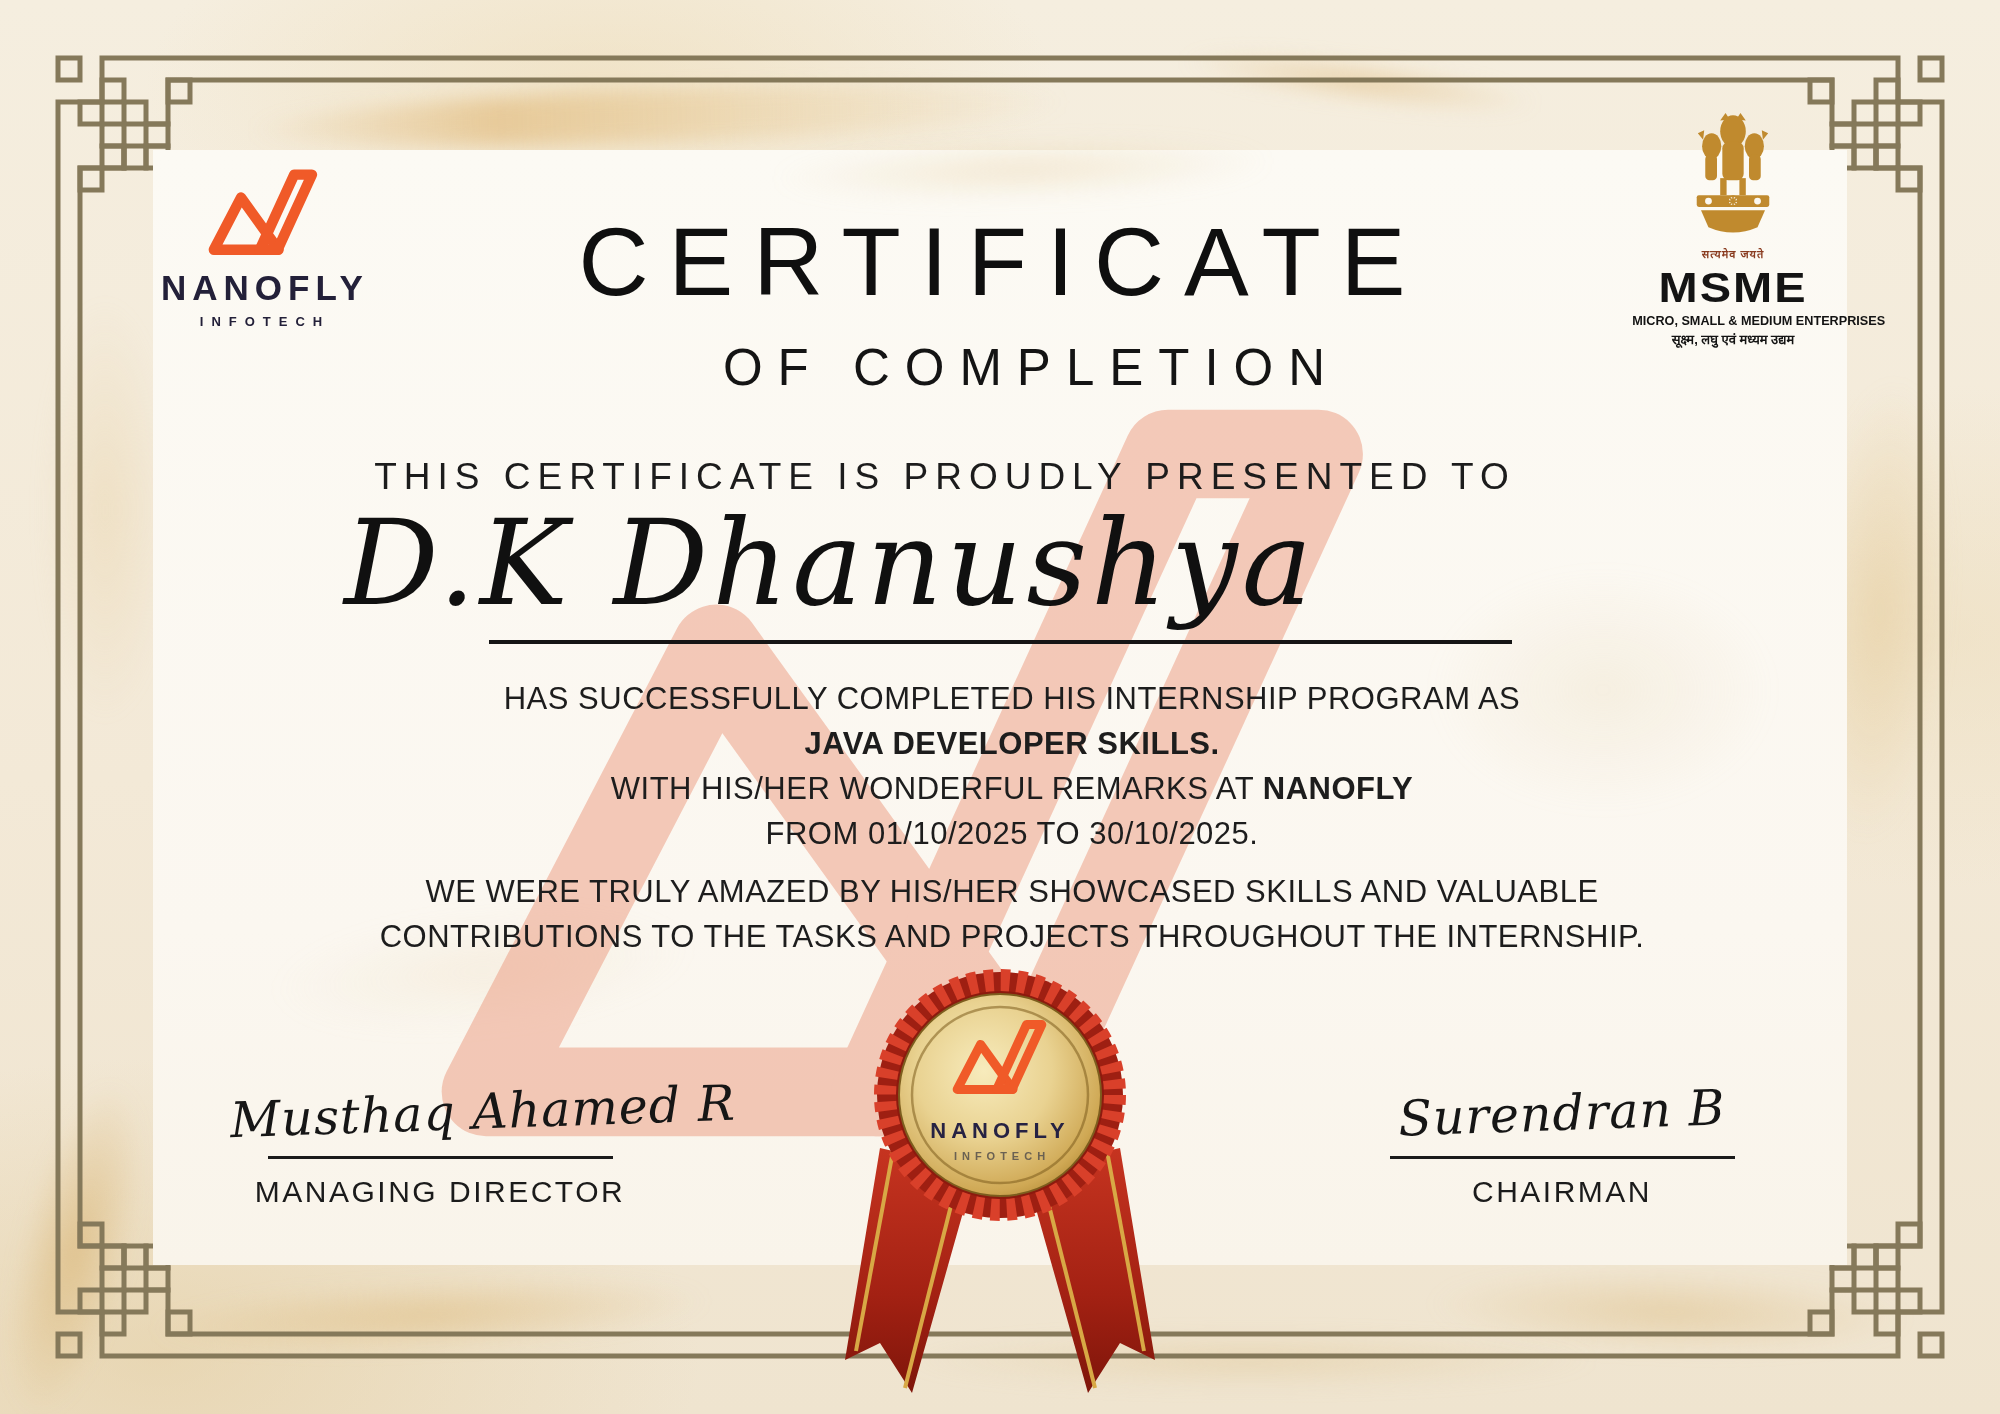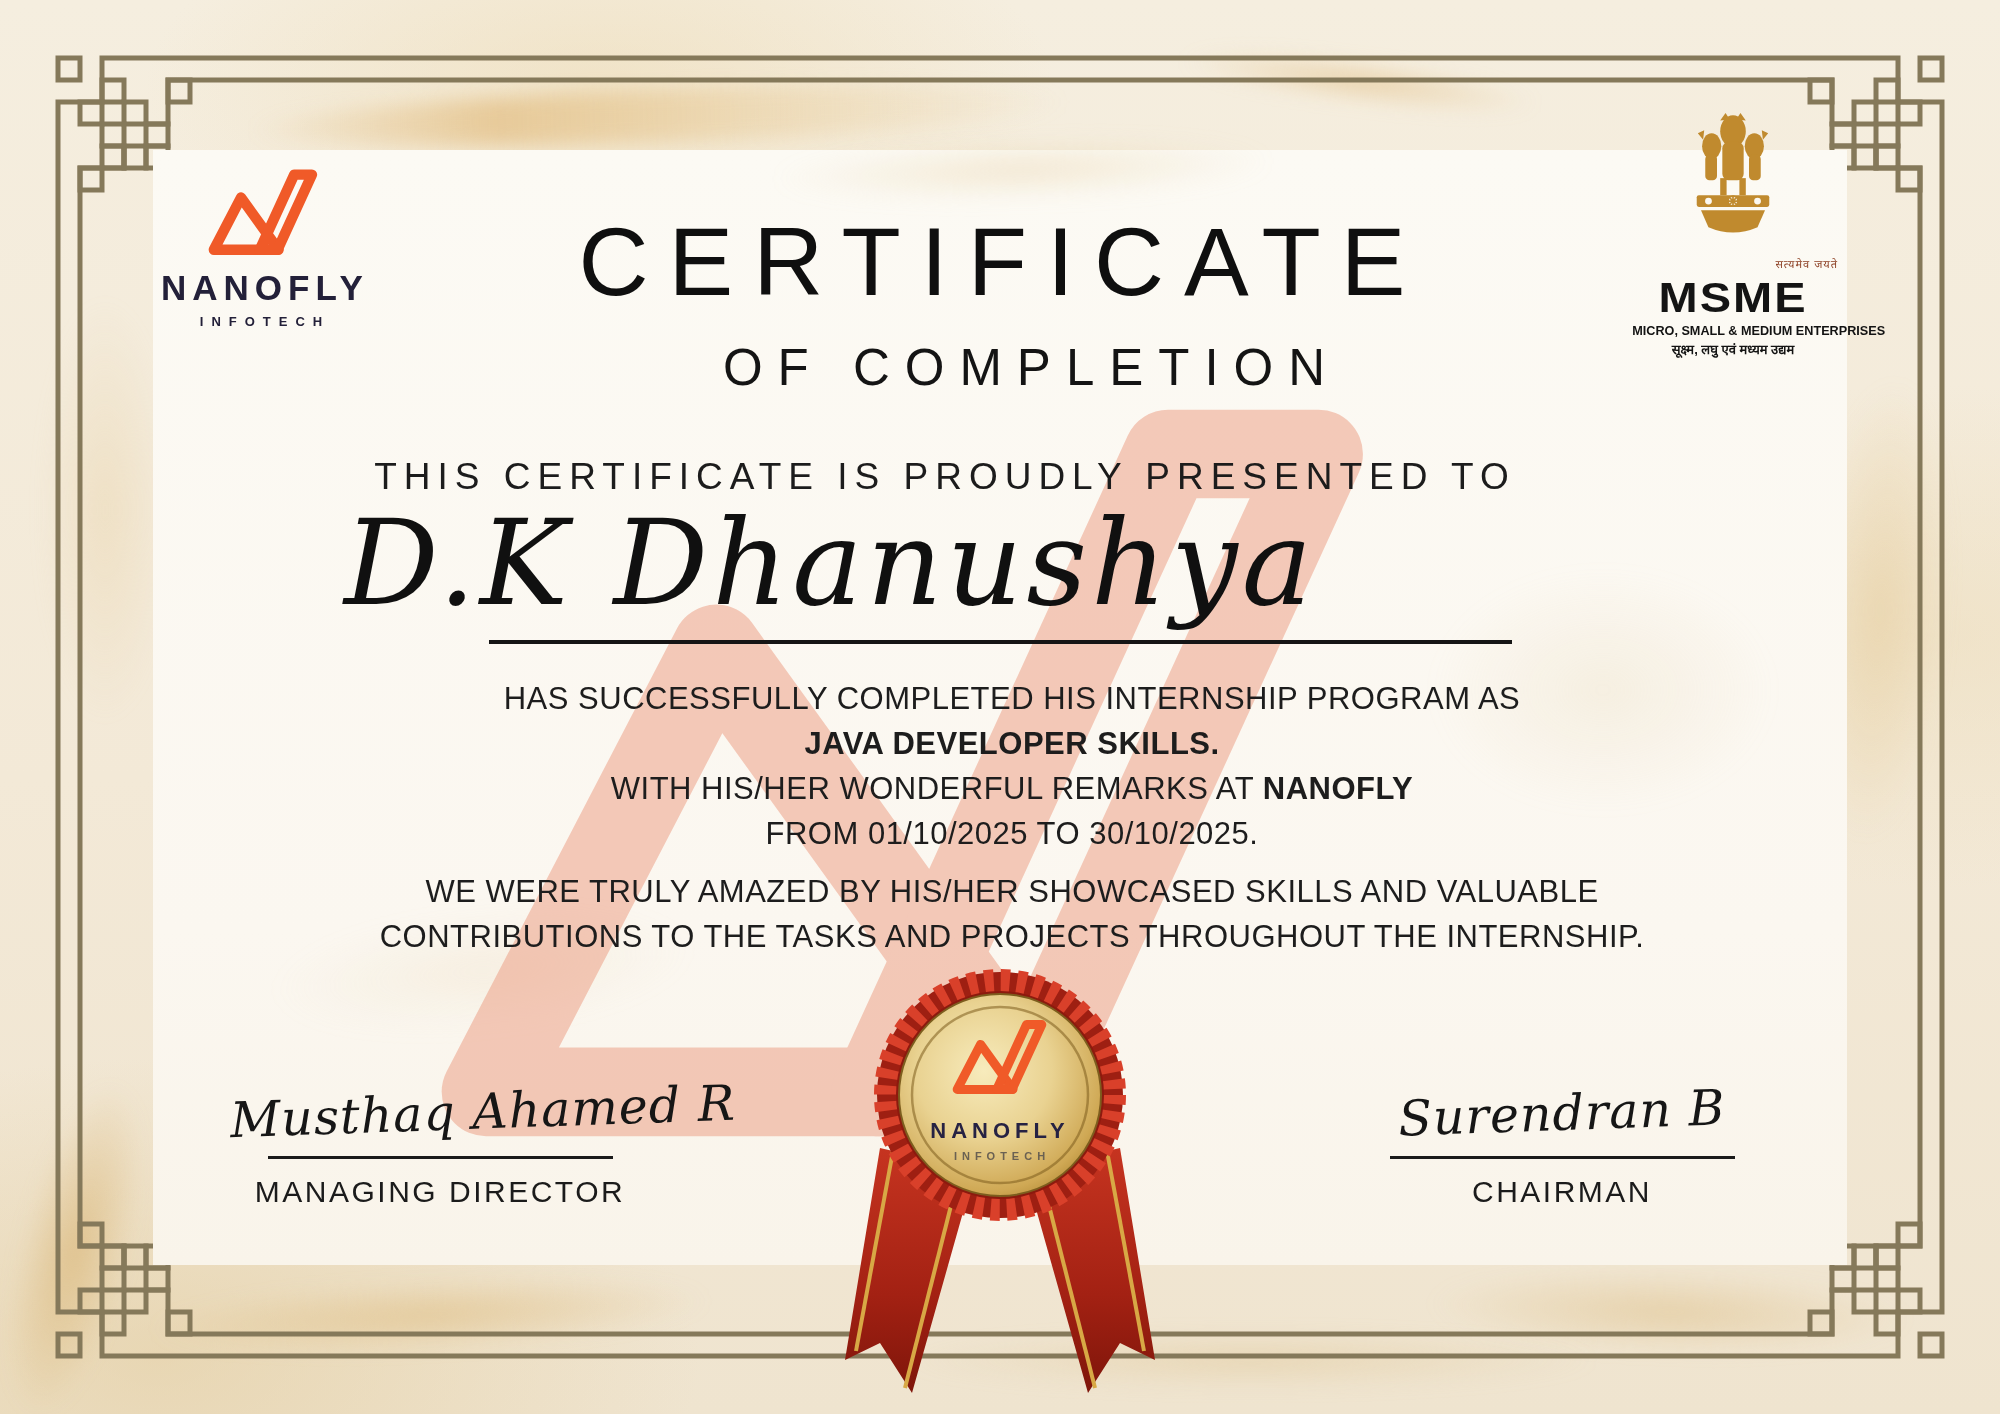--- a/index.html
+++ b/index.html
@@ -37,21 +37,21 @@
 
   .layer{position:absolute; left:0; top:0; width:2000px; height:1414px; z-index:4;}
 
   
   .brand{position:absolute; left:140px; top:160px; width:250px; text-align:center;}
   .brand .name{margin-top:8px; font-size:35px; font-weight:700; letter-spacing:6px; color:#232039;}
   .brand .sub{margin-top:6px; font-size:13px; font-weight:700; letter-spacing:8px; color:#232039;}
 
   
   .msme{position:absolute; left:1628px; top:112px; width:210px; text-align:center; color:#131313;}
-  .msme .motto{font-size:11px; font-weight:400; color:#8a3c20; letter-spacing:1px; margin-top:12px;text-align:right;}
+  .msme .motto{font-size:11px; font-weight:700; color:#8a3c20; letter-spacing:1px; margin-top:2px;}
   .msme .acronym{font-size:47px; font-weight:900; letter-spacing:2px; line-height:1; margin-top:2px; transform:scaleY(.92); color:#141414;}
   .msme .l1{font-size:13.2px; font-weight:700; letter-spacing:0; margin-top:3px; white-space:nowrap; transform:scaleX(.96);}
   .msme .l2{font-size:13px; font-weight:700; margin-top:2px;}
 
   .title{position:absolute; left:0; top:206px; width:1984px; text-align:center;
          font-size:97px; letter-spacing:20px; color:#0f0f0f; font-weight:500; text-indent:20px;}
   .subtitle{position:absolute; left:0; top:338px; width:2000px; text-align:center;
          font-size:51px; letter-spacing:15px; color:#141414; font-weight:400; text-indent:15px;padding-left:24px;}
 
   .presented{position:absolute; left:0; top:456px; width:1890px; text-align:center;

